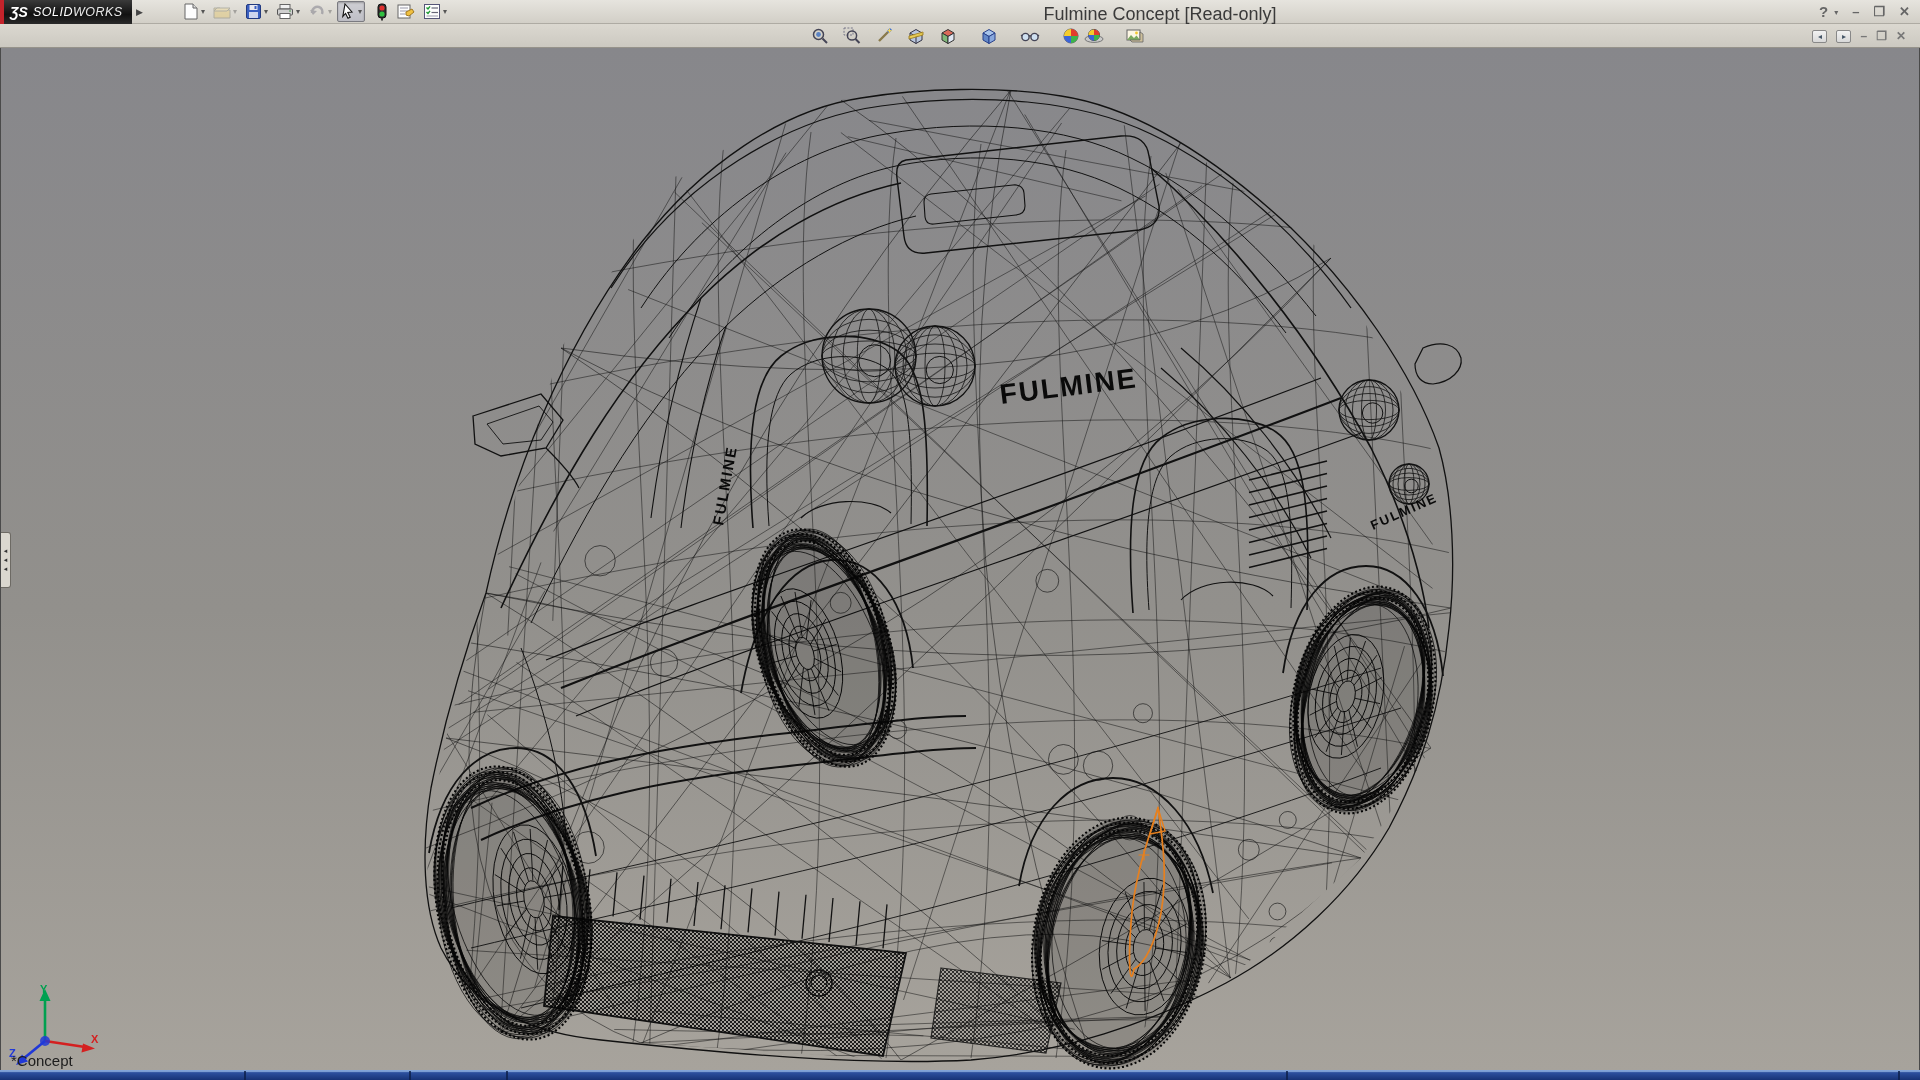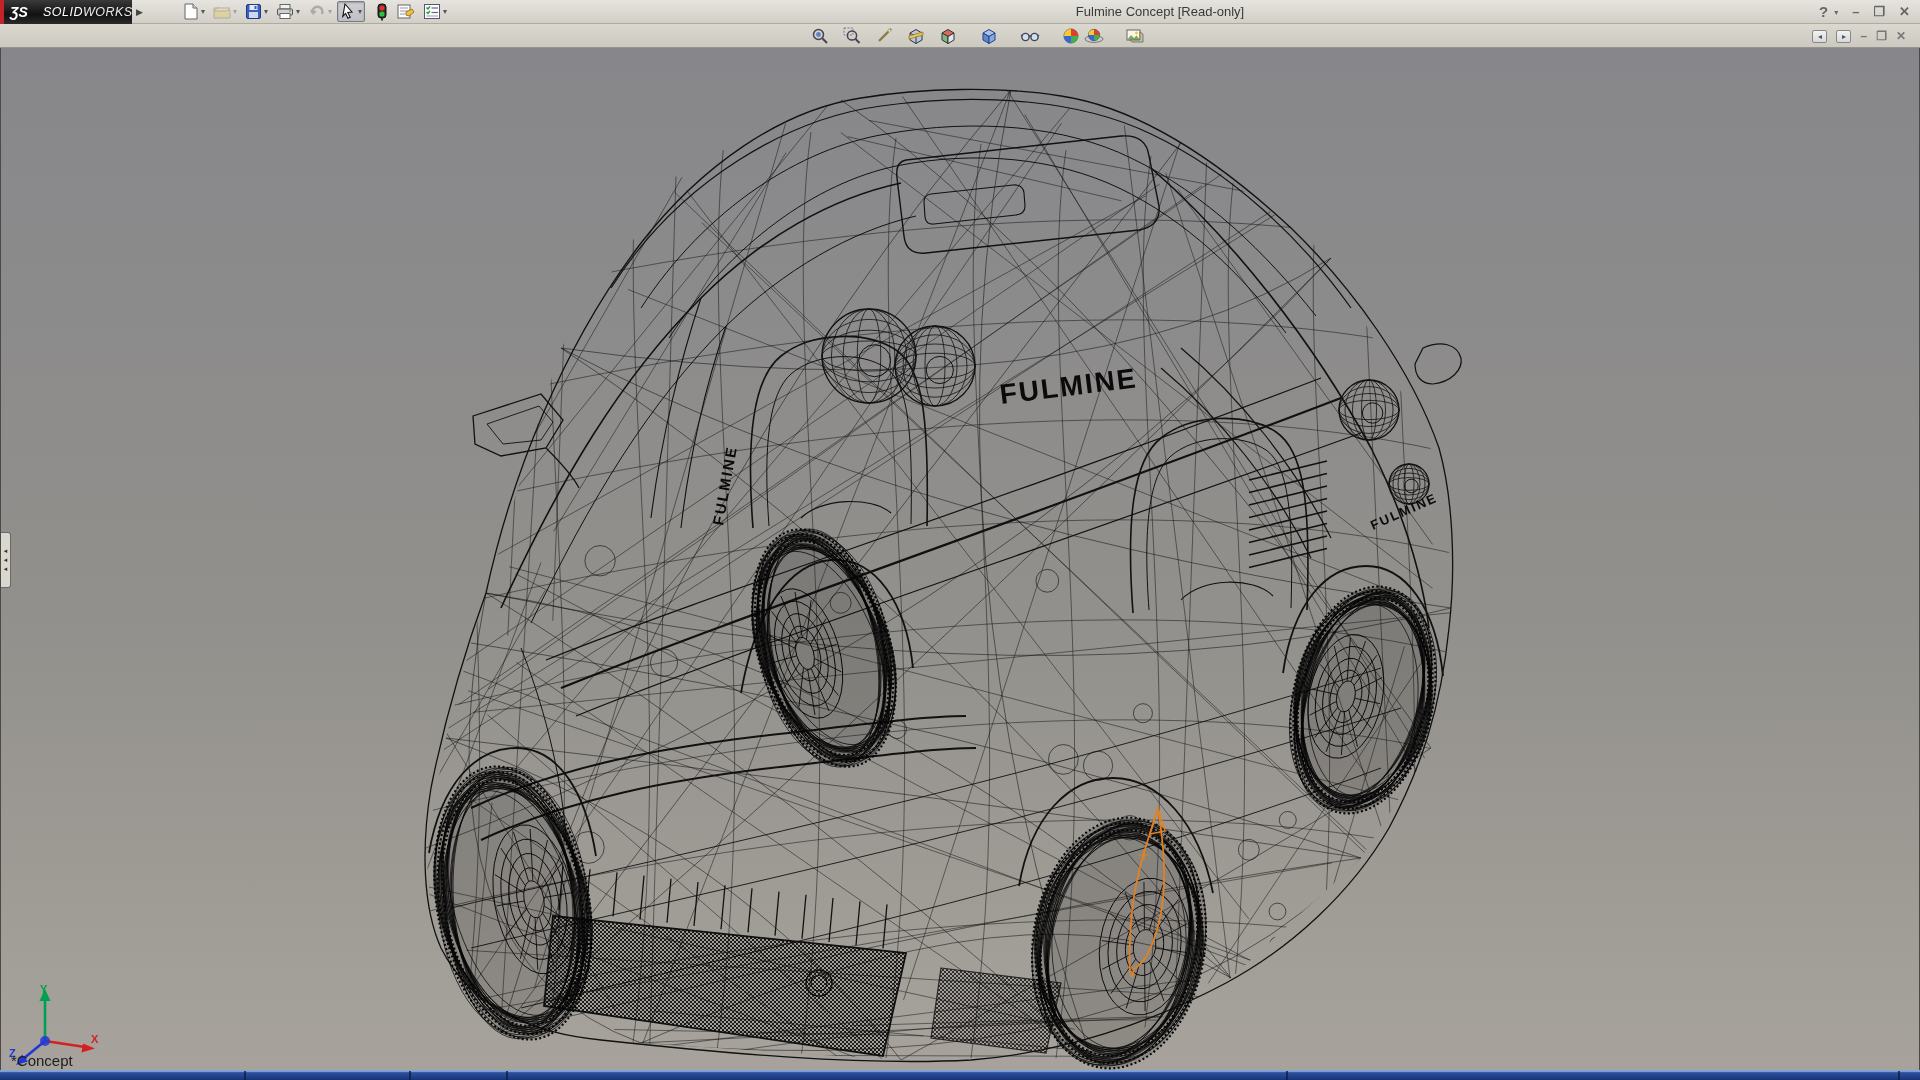--- a/index.html
+++ b/index.html
@@ -8,34 +8,34 @@
   body { position:relative; background:#a6a29b; }
 
   
   .titlebar { position:absolute; left:0; top:0; width:1920px; height:24px;
     background:linear-gradient(#e6e4de,#d2cfc7);
     border-bottom:1px solid #aeaba3; display:flex; align-items:center; }
   .brand { height:24px; width:132px; background:linear-gradient(#3a3a3a,#111 60%,#2a2a2a);
     display:flex; align-items:center; padding-left:10px; position:relative; }
   .brand::before { content:""; position:absolute; left:0; top:0; width:4px; height:24px;
     background:#c4232b; }
-  .brand-glyph { color:#fff; font-size:14px; font-style:italic; font-weight:bold; margin-right:15px; }
+  .brand-glyph { color:#fff; font-size:14px; font-style:italic; font-weight:bold; margin-right:5px; }
   .brand-bold { color:#fff; font-size:12.5px; font-weight:normal; font-style:italic; letter-spacing:.5px; }
   .brand-light { color:#e8e8e8; font-size:12.5px; font-style:italic; letter-spacing:.5px;text-align:center; }
   .brand-expand { width:11px; height:20px; margin-left:2px; color:#444; font-size:9px;
     display:flex; align-items:center; justify-content:center; cursor:pointer; }
   .tb-group { display:flex; align-items:center; margin-left:34px; gap:2px; }
   .tb-btn { height:21px; display:flex; align-items:center; padding:0 2px;
     border:1px solid transparent; border-radius:2px; cursor:pointer; }
   .tb-btn.pressed { background:linear-gradient(#cfcfd4,#bfbfc6);
     border:1px solid #7a7a80; box-shadow:inset 0 1px 2px rgba(0,0,0,.25); }
   .tb-btn.disabled { opacity:.42; cursor:default; }
   .dd { font-size:8px; color:#555; margin-left:2px; }
   .title-text { position:absolute; left:1160px; top:4px; transform:translateX(-50%);
-    font-size:13px; color:#3a3a3a; white-space:nowrap; }
+    font-size:18px; color:#3a3a3a; white-space:nowrap; }
   .win-ctrls { position:absolute; right:10px; top:0; height:24px;
     display:flex; align-items:center; gap:14px; }
   .win-btn { color:#666; font-size:13px; font-weight:bold; cursor:pointer; line-height:24px; }
   .help-dd { font-size:8px; color:#666; margin-left:-8px; cursor:pointer; }
 
   
   .row2 { position:absolute; left:0; top:24px; width:1920px; height:24px;
     background:linear-gradient(#dbd8d0,#ccc9c1); border-bottom:1px solid #96938b; }
   .viewbar { position:absolute; left:808px; top:1px; height:22px; display:flex; align-items:center; }
   .vb-btn { width:23px; height:21px; display:flex; align-items:center; justify-content:center;

